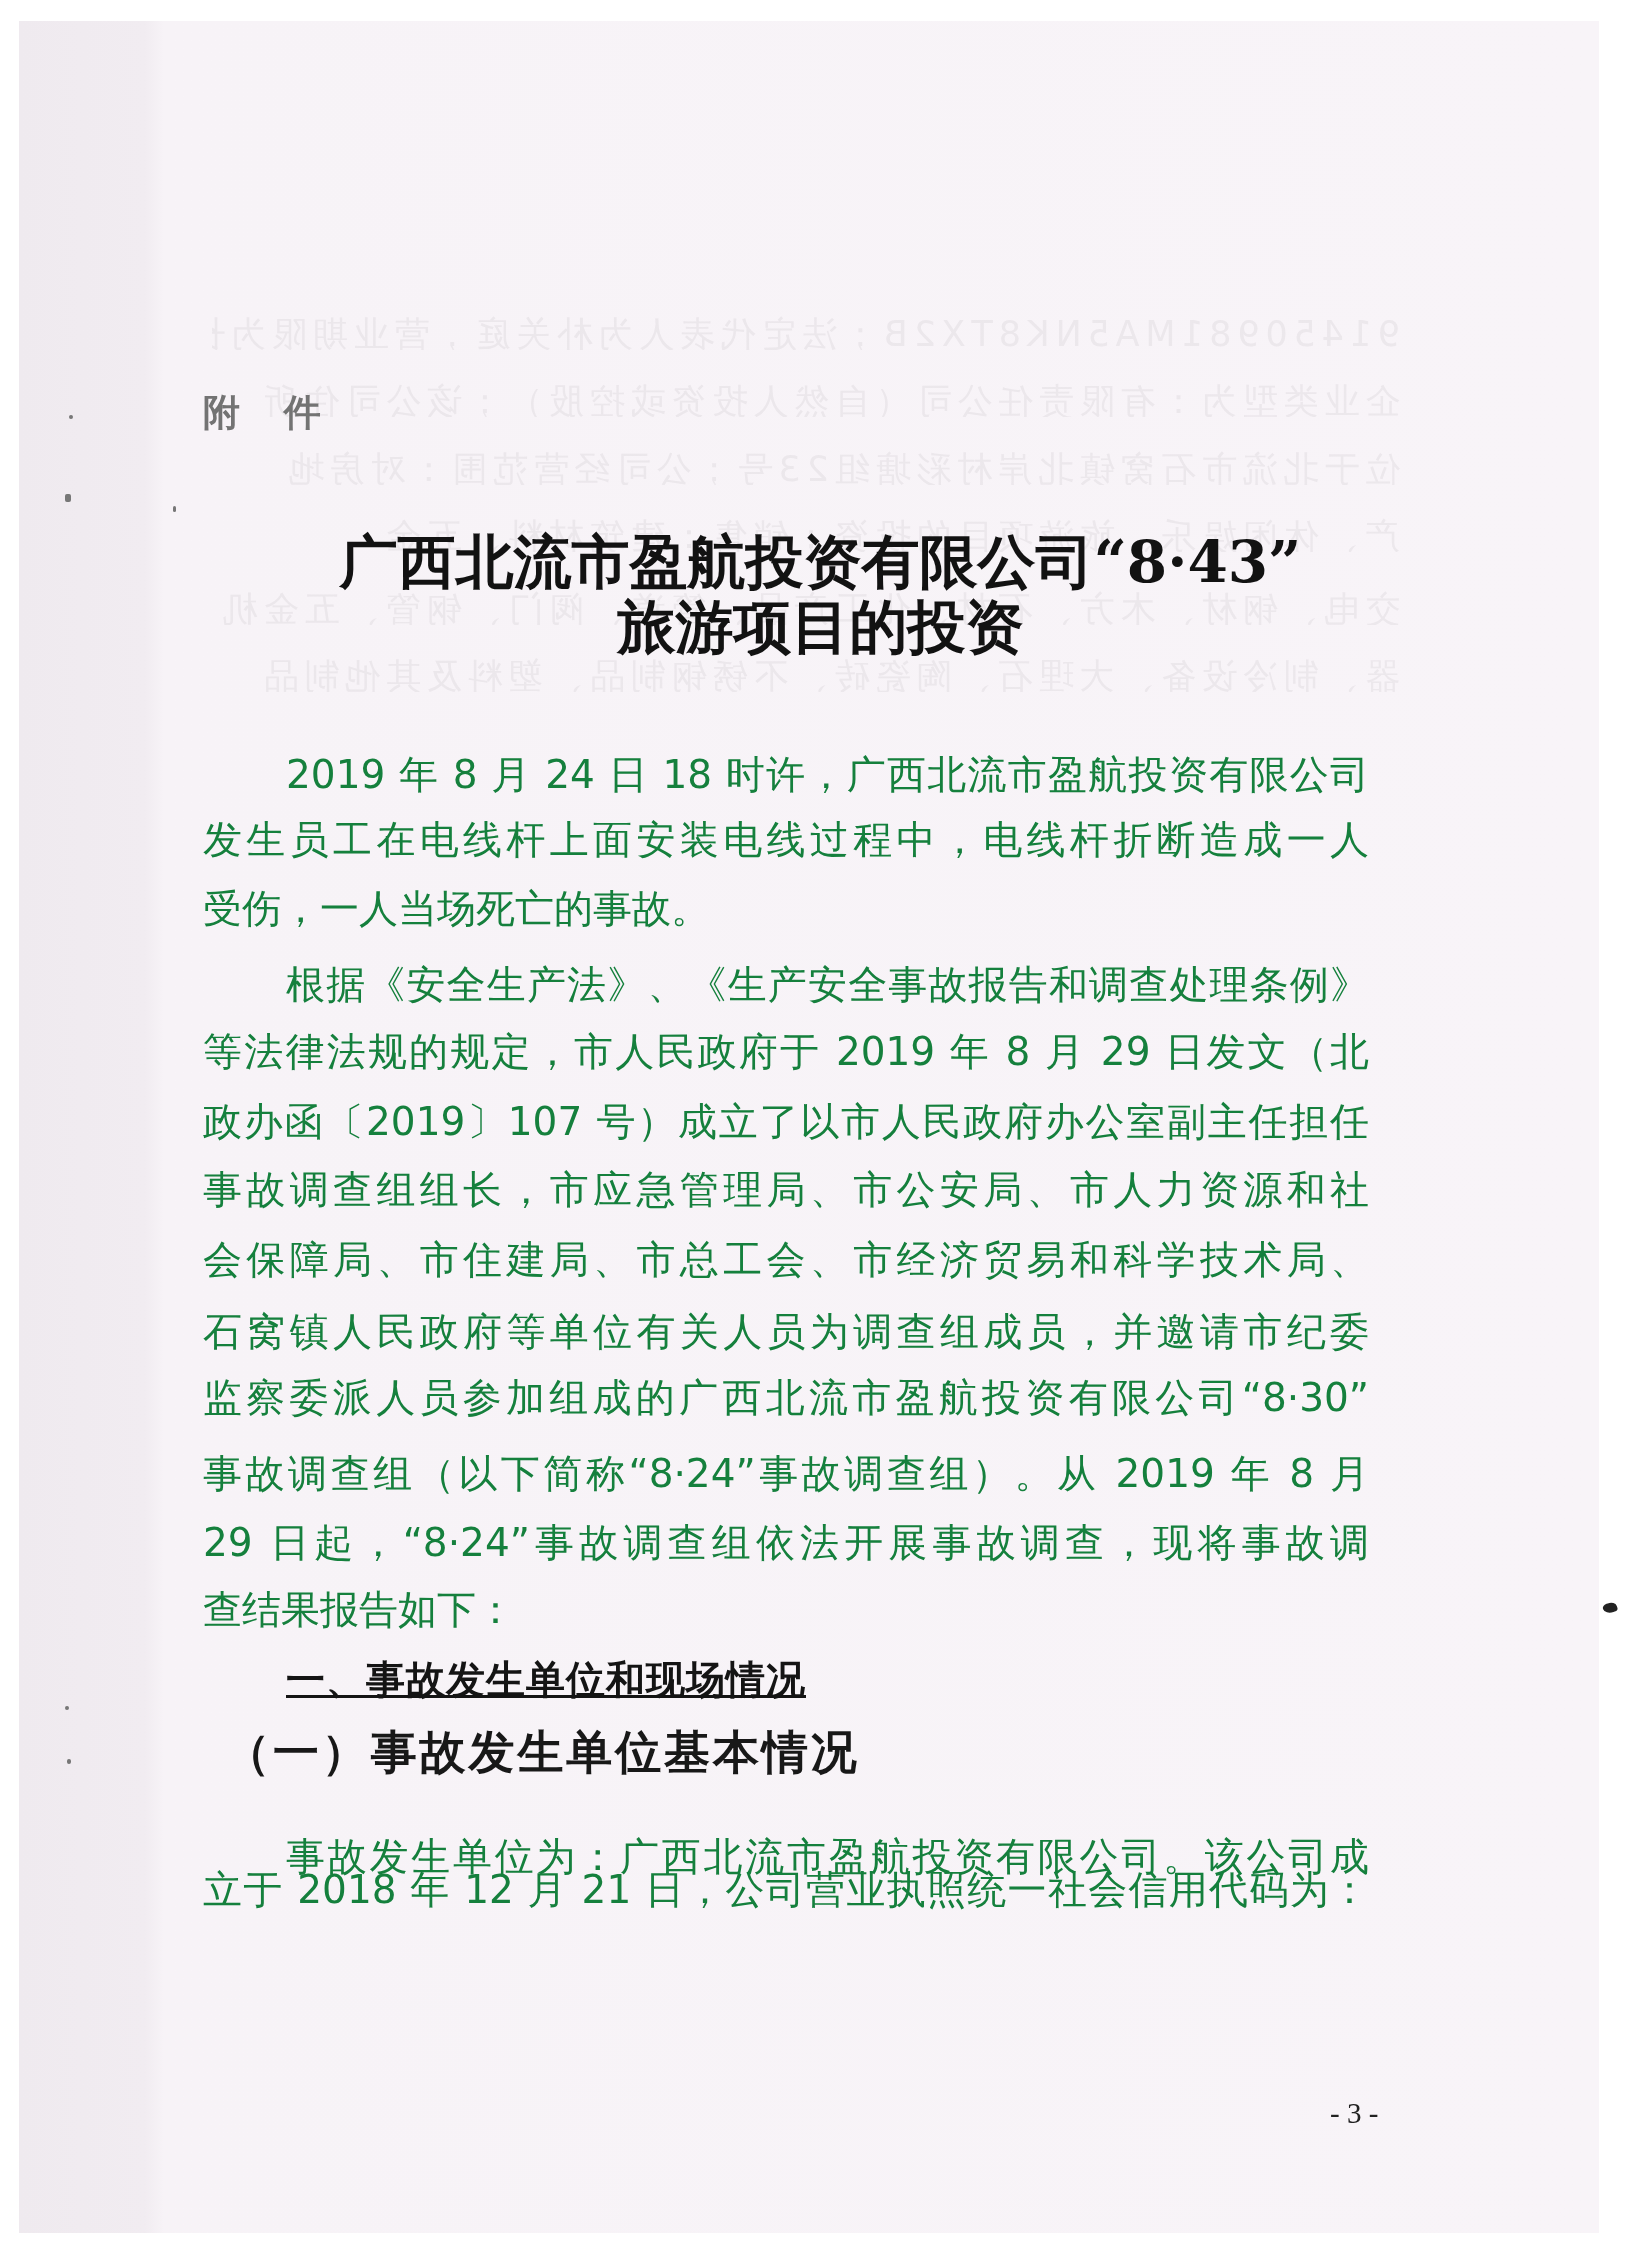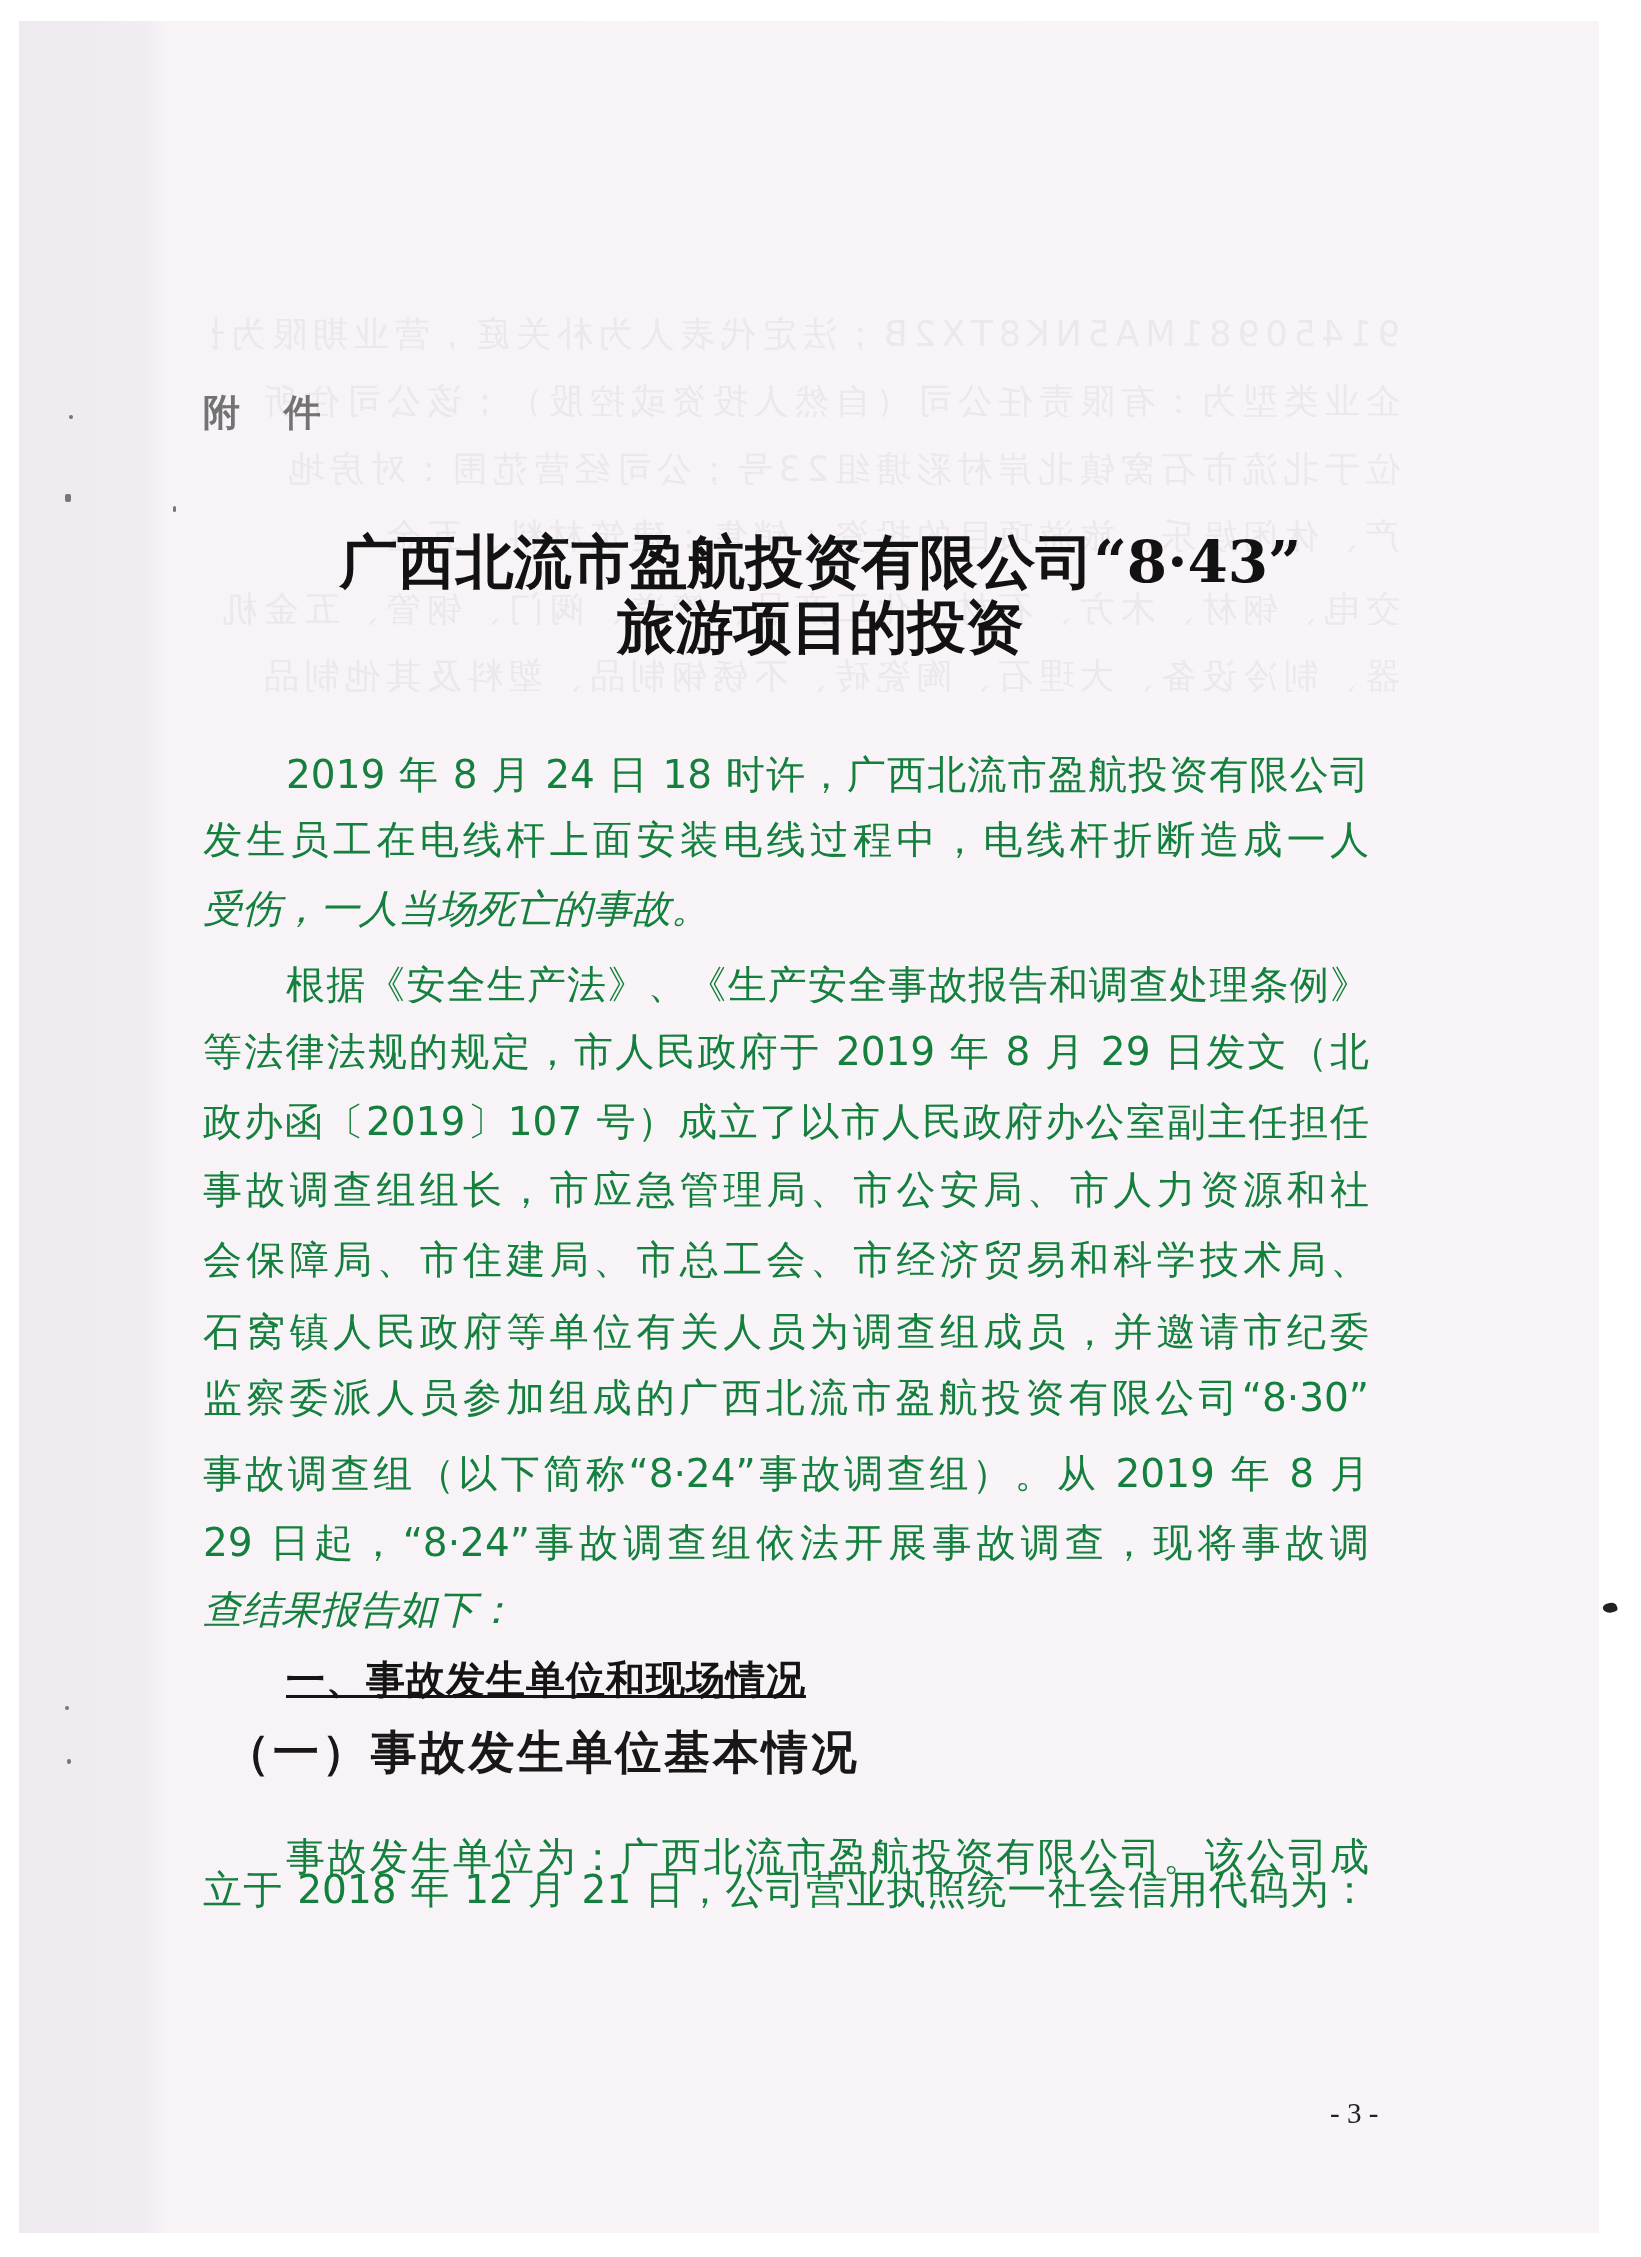--- a/index.html
+++ b/index.html
@@ -70,21 +70,21 @@
     height: 50px;
     font-size: 39px;
     line-height: 50px;
     text-align: justify;
     text-align-last: justify;
     white-space: nowrap;
     font-family: "DejaVu Sans", sans-serif;
     color: #15803d;
   }
   .line.indent { left: 286px; width: 1083px; }
-  .line.last { text-align-last: left; font-style: italic; }
+  .line.last { text-align-last: left; }
   .h1 {
     position: absolute;
     left: 286px;
     font-size: 39px;
     font-weight: bold;
     line-height: 50px;
     font-family: "DejaVu Sans", sans-serif;
     color: #141414;
     letter-spacing: 1px;
     text-decoration: underline;

